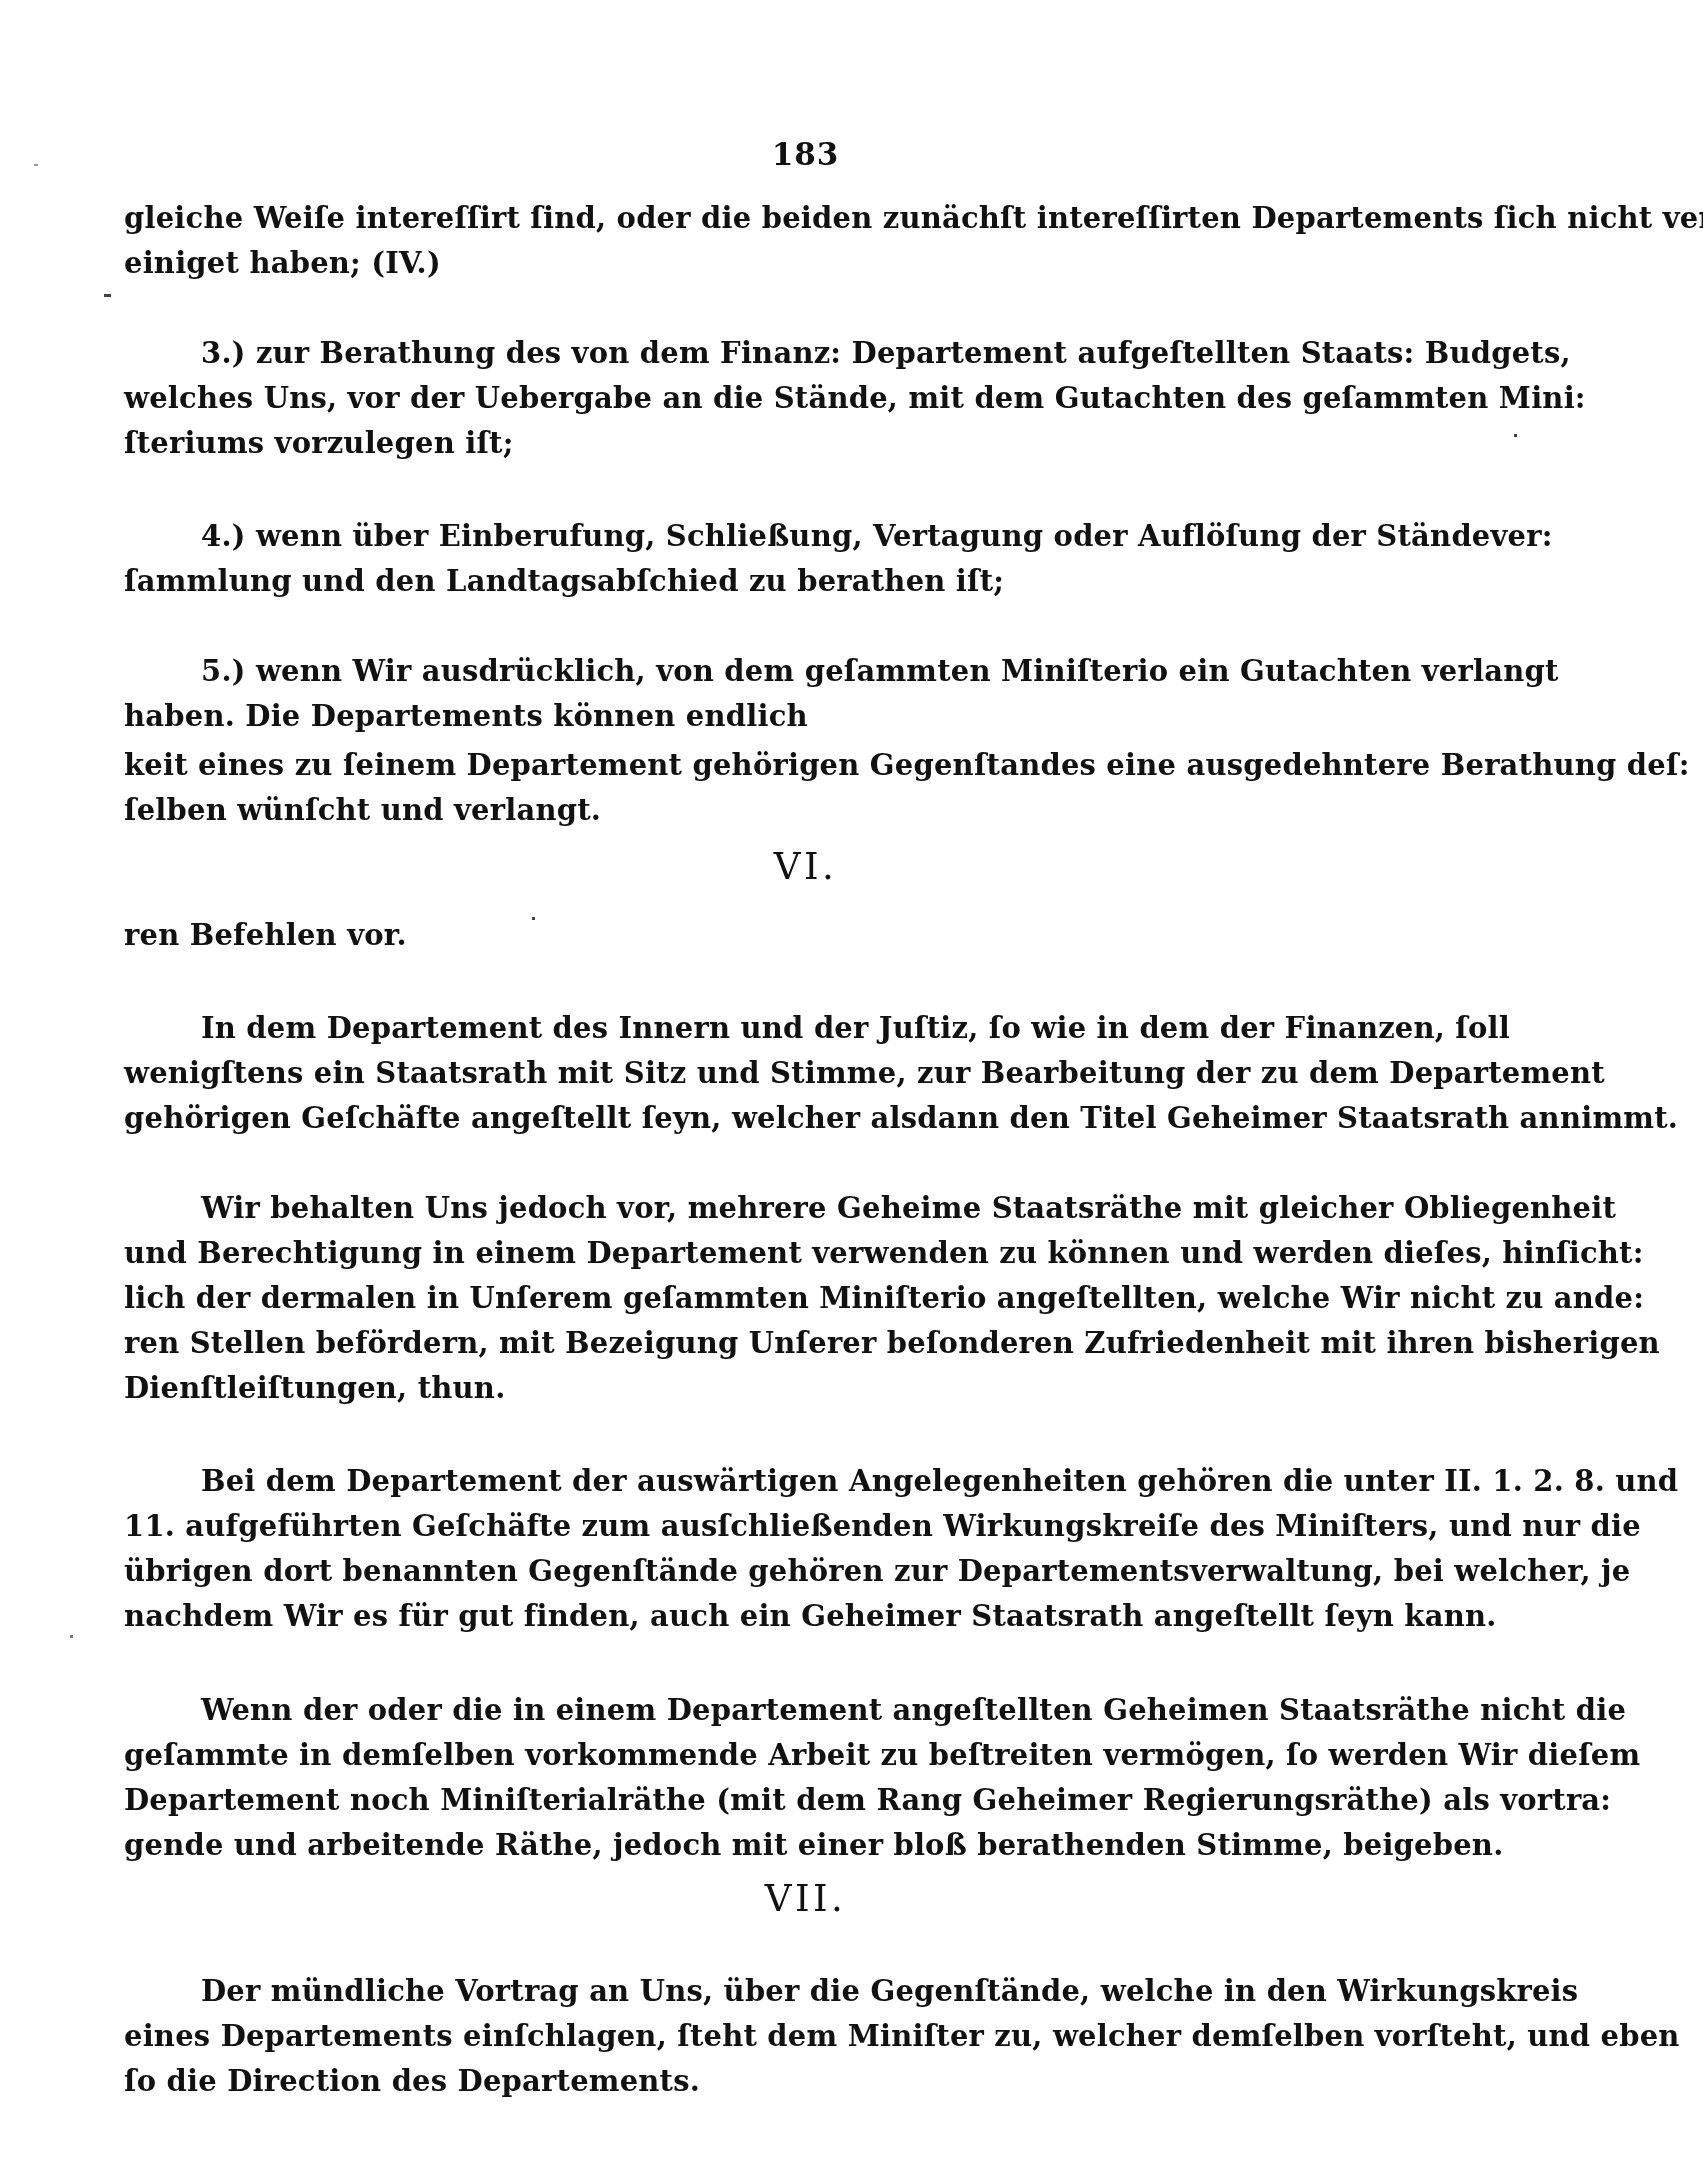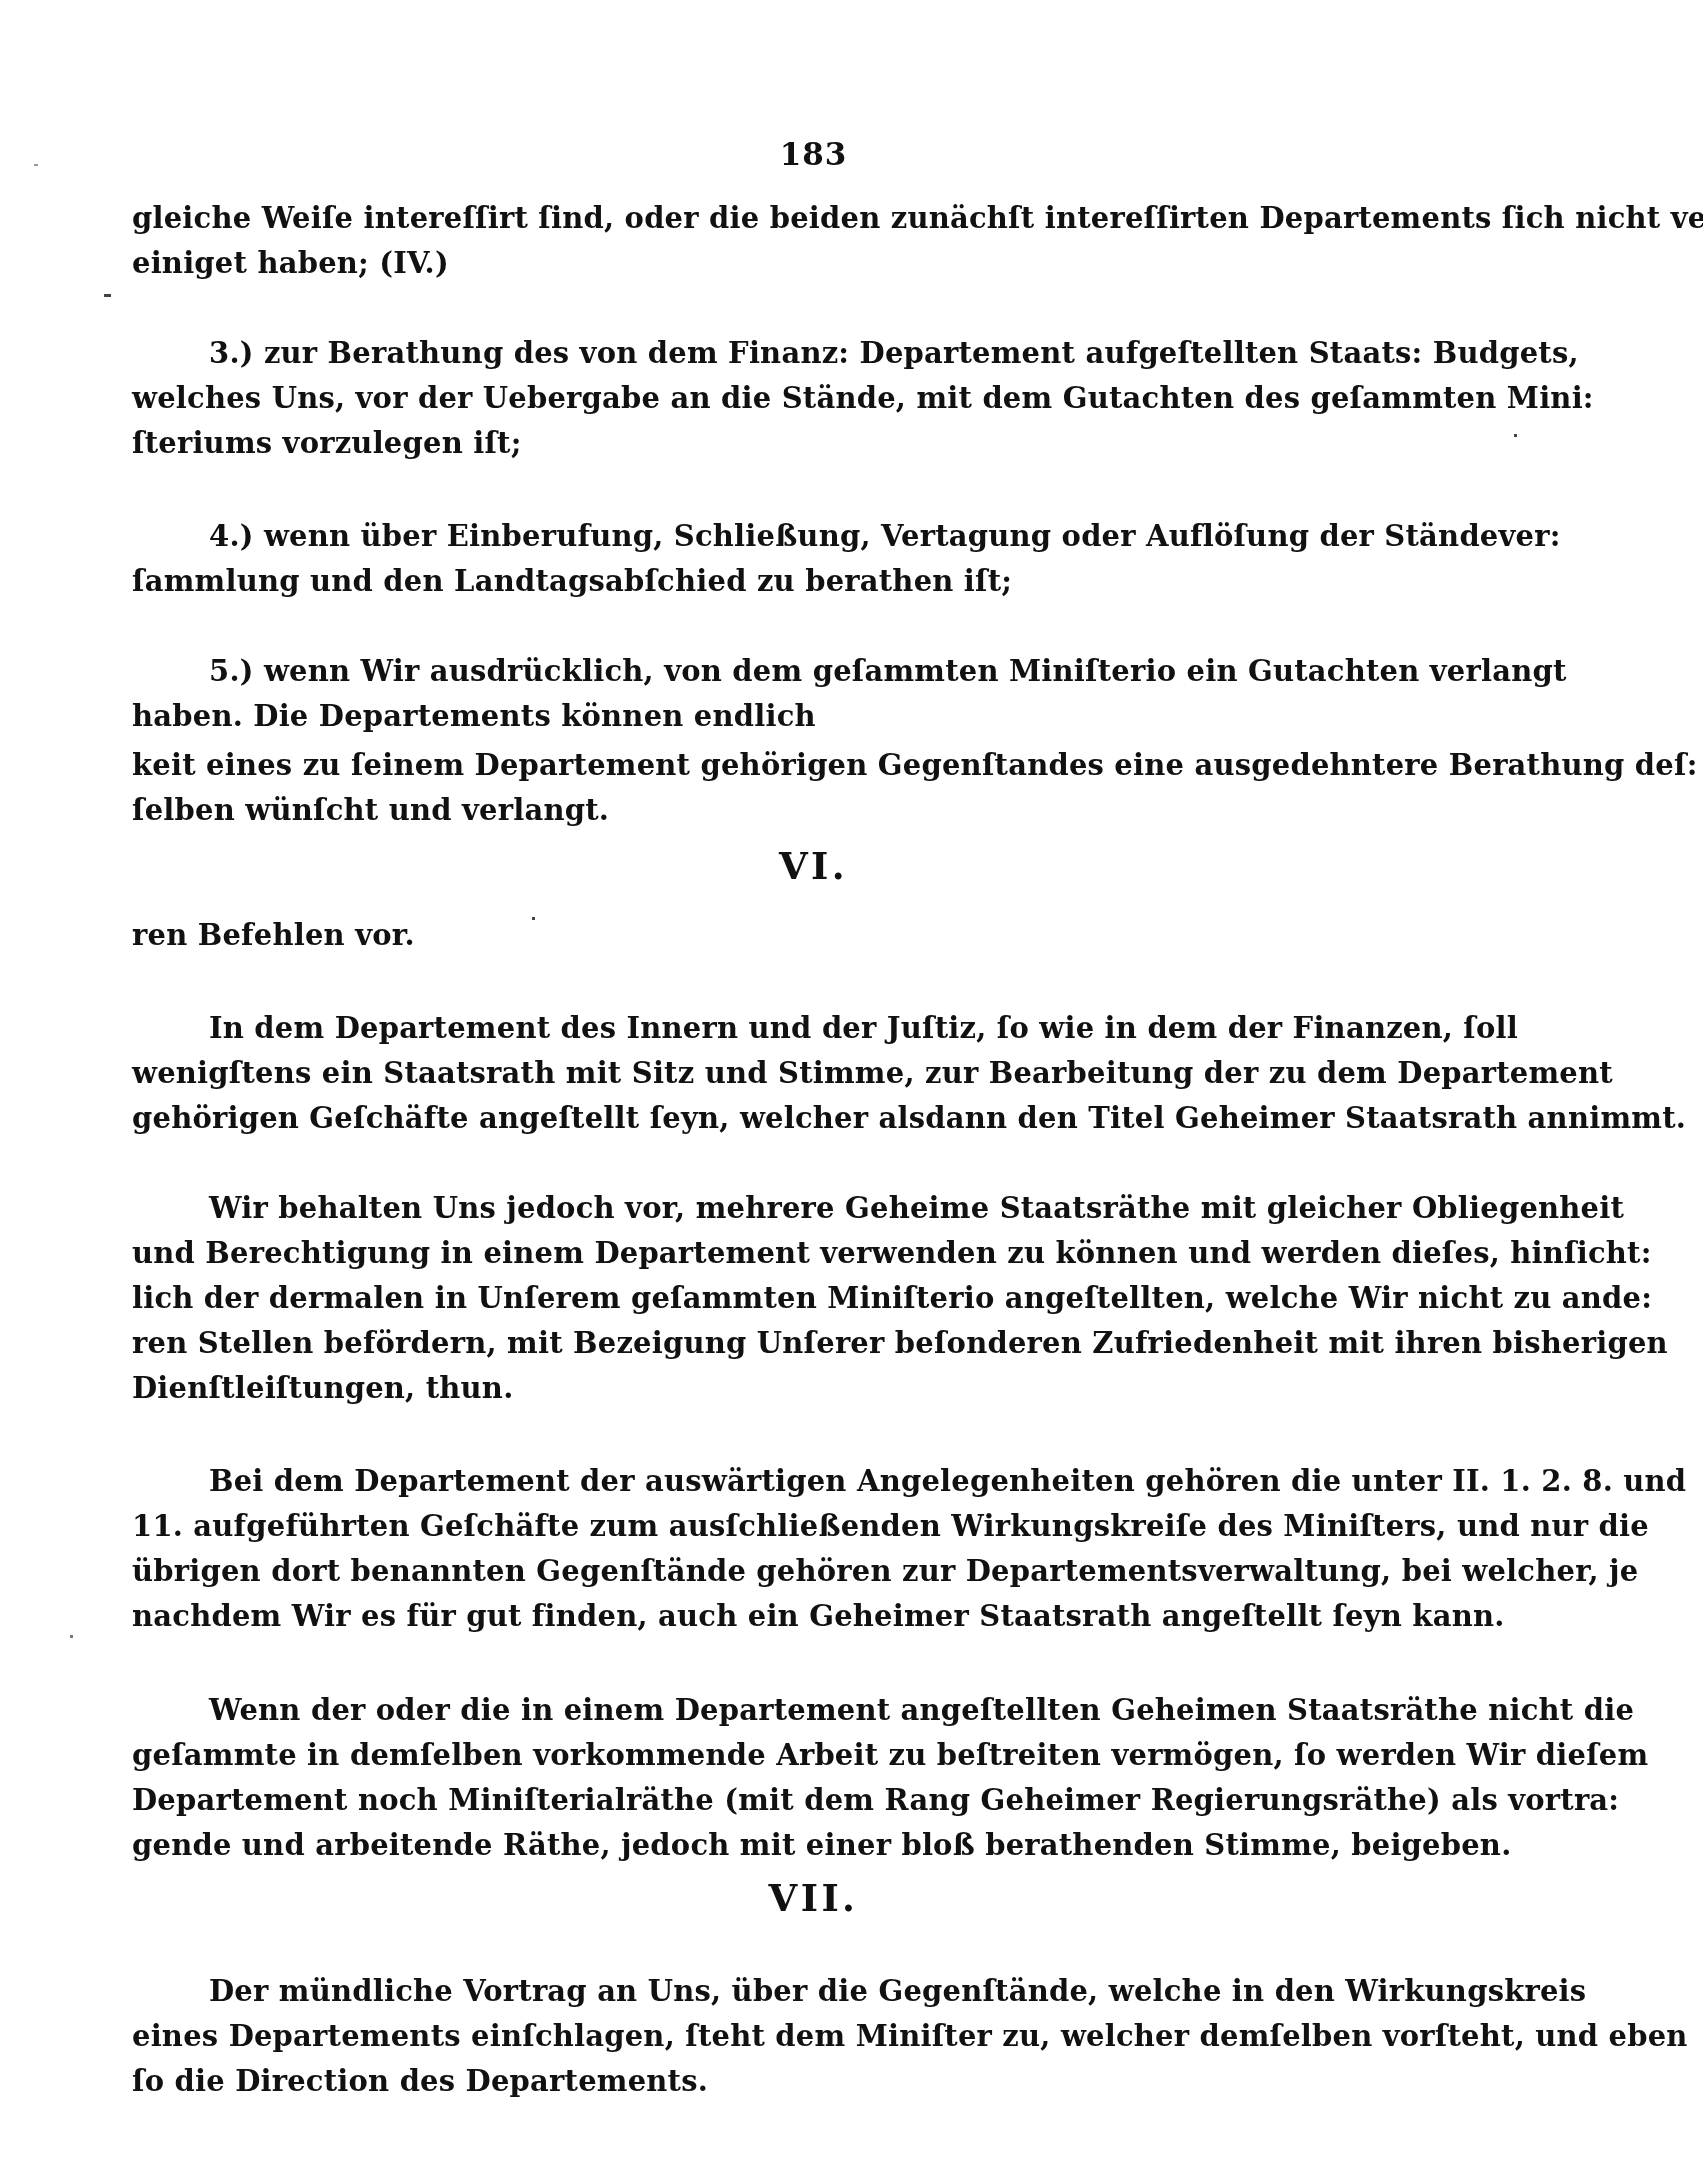--- a/index.html
+++ b/index.html
@@ -10,21 +10,21 @@
     body {
       width: 1704px;
       height: 2171px;
       position: relative;
       overflow: hidden;
       font-family: "DejaVu Serif", "Liberation Serif", serif;
       color: #111111;
     }
     .page {
       position: absolute;
-      left: 132px;
+      left: 124px;
       top: 136px;
       width: 1363px;
     }
     .page-number {
       text-align: center;
       font-size: 31px;
       font-weight: bold;
       margin: 0 0 24px 0;
       letter-spacing: 0.9px;
     }
@@ -40,21 +40,21 @@
     .line.last {
       text-align-last: left;
     }
     .line.indent {
       padding-left: 77px;
       margin-top: 45px;
     }
     .section-heading {
       text-align: center;
       font-size: 37px;
-      font-weight: bold;
+      font-weight: normal;
       letter-spacing: 3.4px;
       line-height: 51px;
       margin: 8.5px 0 20.4px 0;
     }
     .section-heading.vii {
       margin: 5.1px 0 8.5px 0;
     }
     .para-gap {
       height: 3.4px;
     }

